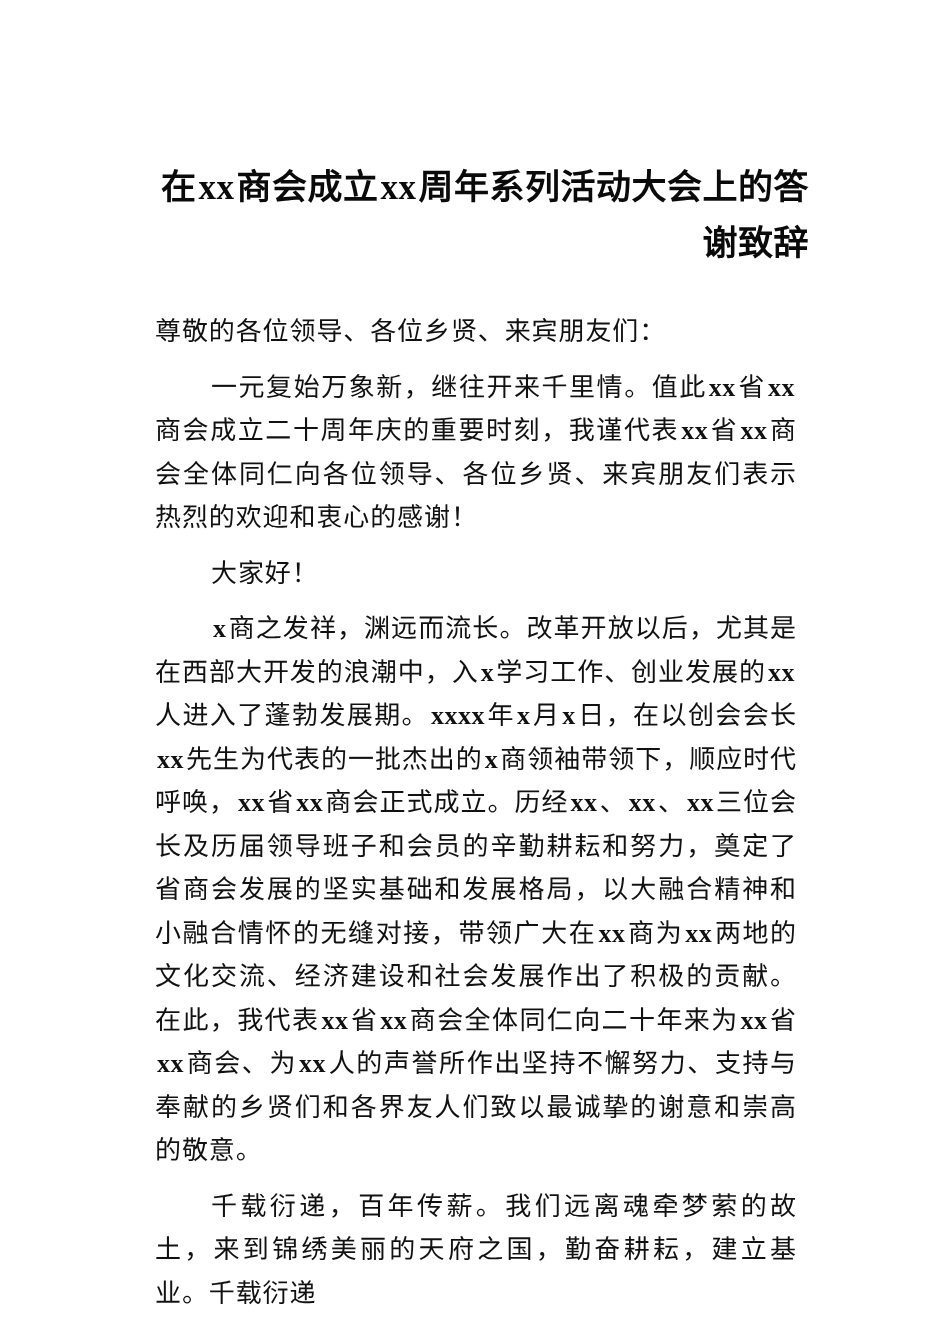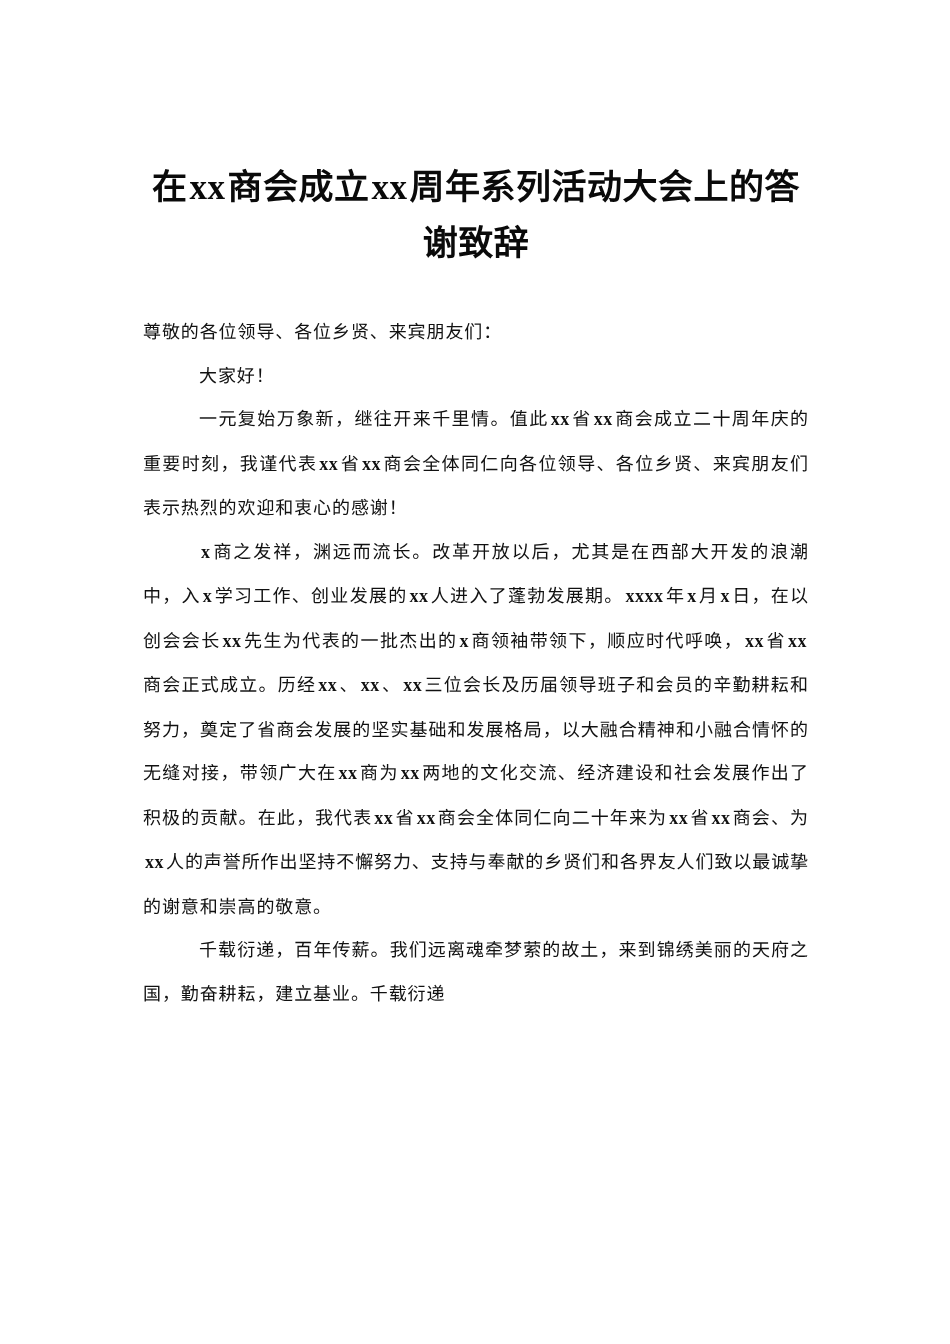--- a/index.html
+++ b/index.html
@@ -26,37 +26,37 @@
   .page-body {
     position: absolute;
     left: 143px;
     top: 0;
     width: 666px;
   }
   
   .doc-title {
     margin: 0;
     padding-top: 160px;
-    text-align: center;
+    text-align: right;
     font-family: "Liberation Serif", "DejaVu Serif", serif;
     font-weight: 700;
     font-size: 35px;
     line-height: 56px;
     letter-spacing: 0.5px;
     color: #0a0a0a;
     word-break: break-all;
   }
   
   .body-block {
     margin-top: 38px;
   }
   .para {
-    margin: 0;
+    margin: 12px;
     font-family: "DejaVu Serif", "Liberation Serif", serif;
-    font-size: 18px;
+    font-size: 26px;
     line-height: 43.5px;
     letter-spacing: 0.9px;
     text-align: justify;
     text-justify: inter-character;
     word-break: break-all;
     color: #111111;
   }
   .para.indent {
     text-indent: 56px;
   }
@@ -76,23 +76,23 @@
 
 <div class="page">
   <div class="page-body">
 
     <h1 class="doc-title">在<span class="lat">xx</span>商会成立<span class="lat">xx</span>周年系列活动大会上的答谢致辞</h1>
 
     <div class="body-block">
 
       <p class="para no-indent">尊敬的各位领导、各位乡贤、来宾朋友们：</p>
 
+      <p class="para indent">一元复始万象新，继往开来千里情。值此<span class="lat">xx</span>省<span class="lat">xx</span>商会成立二十周年庆的重要时刻，我谨代表<span class="lat">xx</span>省<span class="lat">xx</span>商会全体同仁向各位领导、各位乡贤、来宾朋友们表示热烈的欢迎和衷心的感谢！</p>
+
       <p class="para indent">大家好！</p>
-
-      <p class="para indent">一元复始万象新，继往开来千里情。值此<span class="lat">xx</span>省<span class="lat">xx</span>商会成立二十周年庆的重要时刻，我谨代表<span class="lat">xx</span>省<span class="lat">xx</span>商会全体同仁向各位领导、各位乡贤、来宾朋友们表示热烈的欢迎和衷心的感谢！</p>
 
       <p class="para indent"><span class="lat">x</span>商之发祥，渊远而流长。改革开放以后，尤其是在西部大开发的浪潮中，入<span class="lat">x</span>学习工作、创业发展的<span class="lat">xx</span>人进入了蓬勃发展期。<span class="lat">xxxx</span>年<span class="lat">x</span>月<span class="lat">x</span>日，在以创会会长<span class="lat">xx</span>先生为代表的一批杰出的<span class="lat">x</span>商领袖带领下，顺应时代呼唤，<span class="lat">xx</span>省<span class="lat">xx</span>商会正式成立。历经<span class="lat">xx</span>、<span class="lat">xx</span>、<span class="lat">xx</span>三位会长及历届领导班子和会员的辛勤耕耘和努力，奠定了省商会发展的坚实基础和发展格局，以大融合精神和小融合情怀的无缝对接，带领广大在<span class="lat">xx</span>商为<span class="lat">xx</span>两地的文化交流、经济建设和社会发展作出了积极的贡献。在此，我代表<span class="lat">xx</span>省<span class="lat">xx</span>商会全体同仁向二十年来为<span class="lat">xx</span>省<span class="lat">xx</span>商会、为<span class="lat">xx</span>人的声誉所作出坚持不懈努力、支持与奉献的乡贤们和各界友人们致以最诚挚的谢意和崇高的敬意。</p>
 
       <p class="para indent">千载衍递，百年传薪。我们远离魂牵梦萦的故土，来到锦绣美丽的天府之国，勤奋耕耘，建立基业。千载衍递</p>
 
     </div>
   </div>
 </div>
 
 </body></html>

